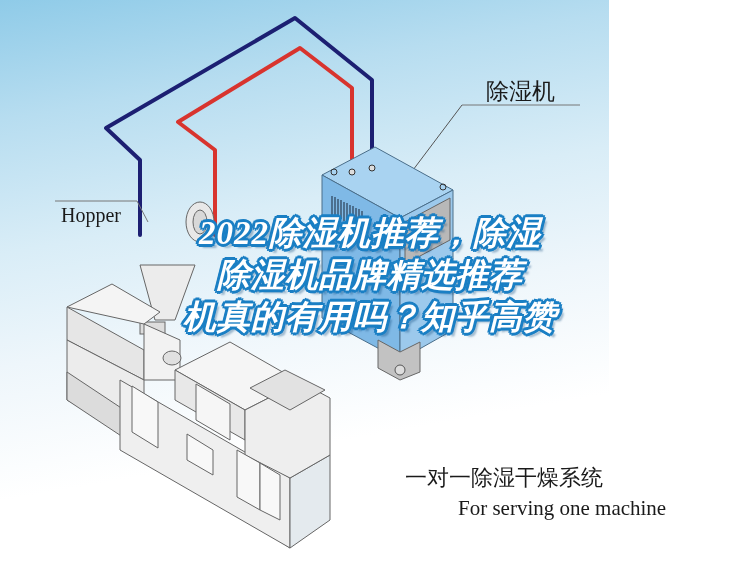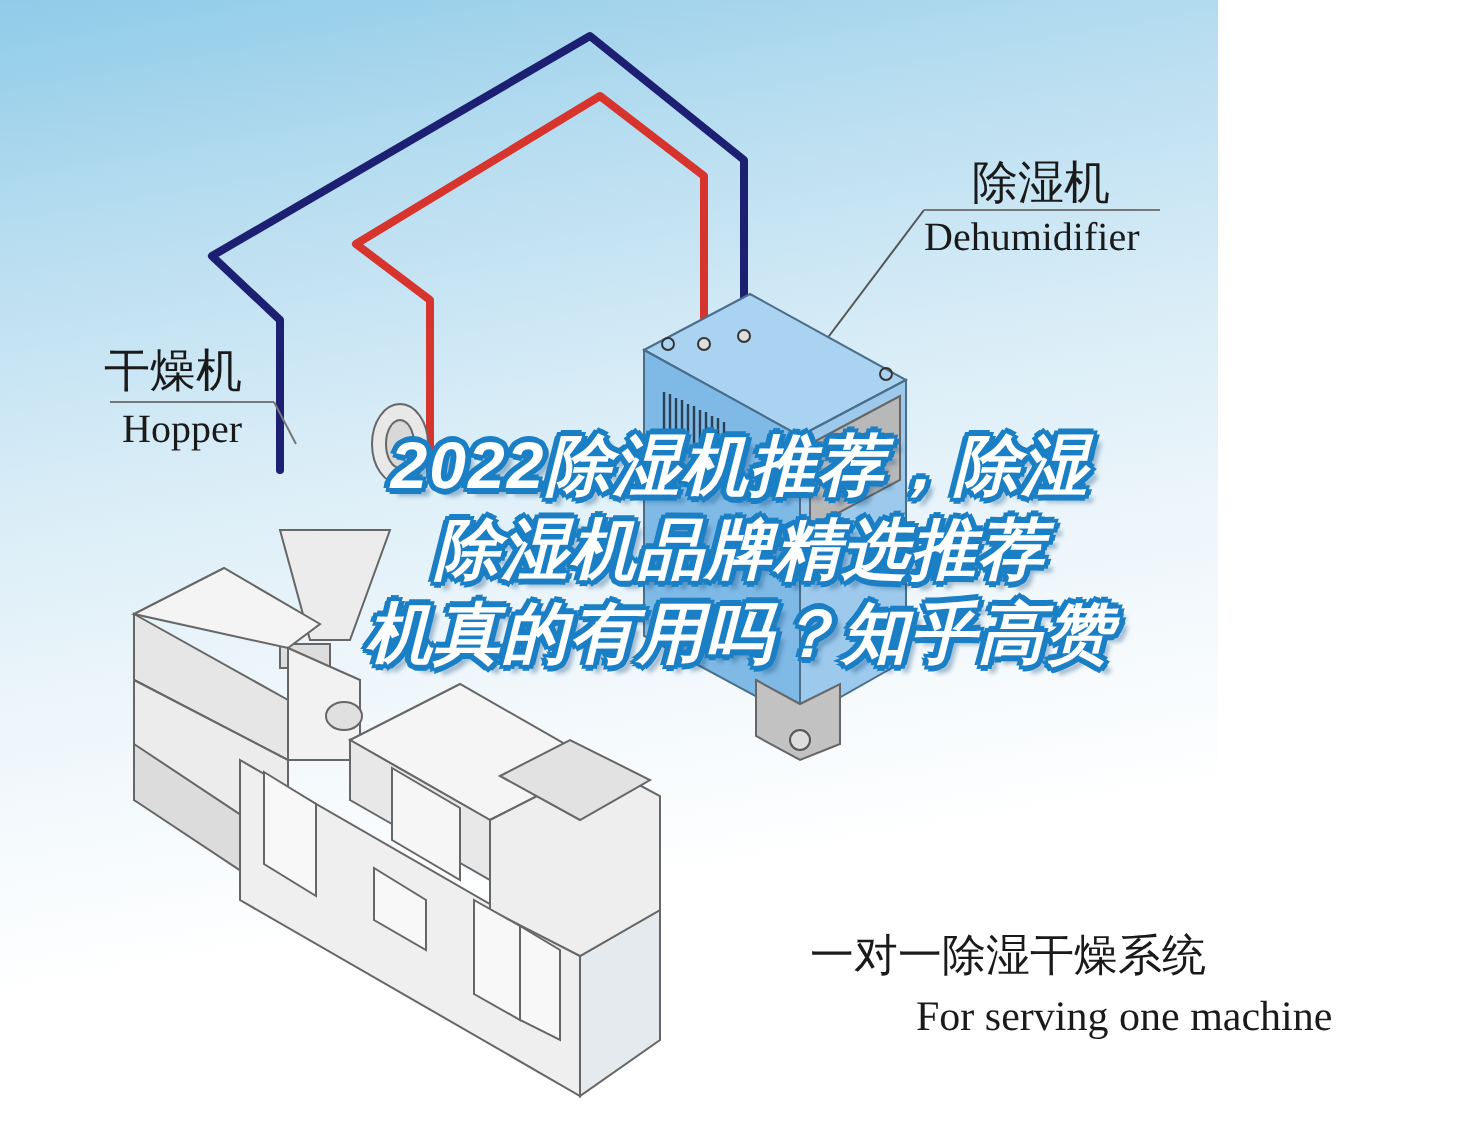--- a/index.html
+++ b/index.html
@@ -14,21 +14,21 @@
     svg.diagram { position: absolute; left: 0; top: 0; }
     .label {
       position: absolute; color: #1a1a1a; white-space: nowrap;
     }
     .label-cn { font-family: "DejaVu Sans", sans-serif; font-size: 23px; }
     .label-en { font-family: "Liberation Serif", serif; font-size: 20px; }
     .caption-cn { font-family: "DejaVu Sans", sans-serif; font-size: 22px; letter-spacing: 0px; }
     .caption-en { font-family: "Liberation Serif", serif; font-size: 21px; margin-left: 43px; }
     .title-overlay {
       position: absolute; left: 110px; top: 212px; width: 520px;
-      text-align: center; font-family: Liberation Sans, sans-serif;
+      text-align: center; font-family: Liberation Serif, serif;
       font-weight: bold; font-style: italic; font-size: 33px; line-height: 42px;
       color: #ffffff; letter-spacing: 1px;
       -webkit-text-stroke: 2px #1a7fc4;
       text-shadow:
         3px 0 0 #1a7fc4, -3px 0 0 #1a7fc4, 0 3px 0 #1a7fc4, 0 -3px 0 #1a7fc4,
         2px 2px 0 #1a7fc4, -2px -2px 0 #1a7fc4, 2px -2px 0 #1a7fc4, -2px 2px 0 #1a7fc4,
         4px 4px 2px rgba(10,70,120,0.35);
       paint-order: stroke fill;
     }
     .title-line { display: block; }
@@ -101,23 +101,21 @@
       <polygon points="132,386 158,402 158,448 132,432" fill="#f8f8f8"></polygon>
       <polygon points="187,434 213,450 213,475 187,460" fill="#f8f8f8"></polygon>
       <polygon points="237,450 260,463 260,510 237,497" fill="#f8f8f8"></polygon>
       <polygon points="260,463 280,475 280,520 260,510" fill="#f8f8f8"></polygon>
       <polygon points="196,384 230,404 230,440 196,420" fill="#f6f6f6"></polygon>
       <ellipse cx="172" cy="358" rx="9" ry="7" fill="#e0e0e0"></ellipse>
     </g>
   </svg>
 
   <div class="label label-cn" style="left:486px; top:76px;">除湿机</div>
-  <div class="label label-en" style="left:462px; top:108px;">Dehumidifier</div>
 
-  <div class="label label-cn" style="left:52px; top:170px;">干燥机</div>
   <div class="label label-en" style="left:61px; top:204px;">Hopper</div>
 
   <div class="label caption-cn" style="left:405px; top:463px;">一对一除湿干燥系统</div>
   <div class="label caption-en" style="left:415px; top:496px;">For serving one machine</div>
 
   <div class="title-overlay">
     <span class="title-line">2022除湿机推荐，除湿</span>
     <span class="title-line">除湿机品牌精选推荐</span>
     <span class="title-line">机真的有用吗？知乎高赞</span>
   </div>

